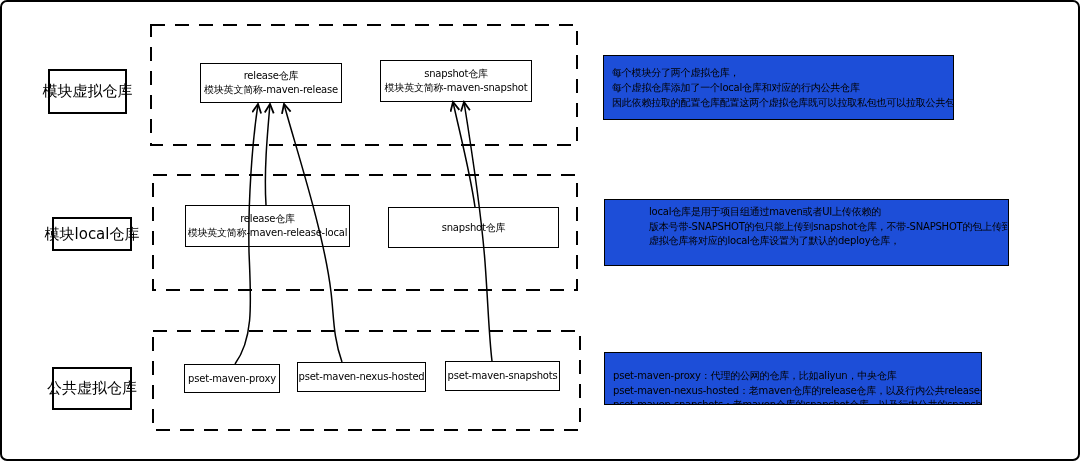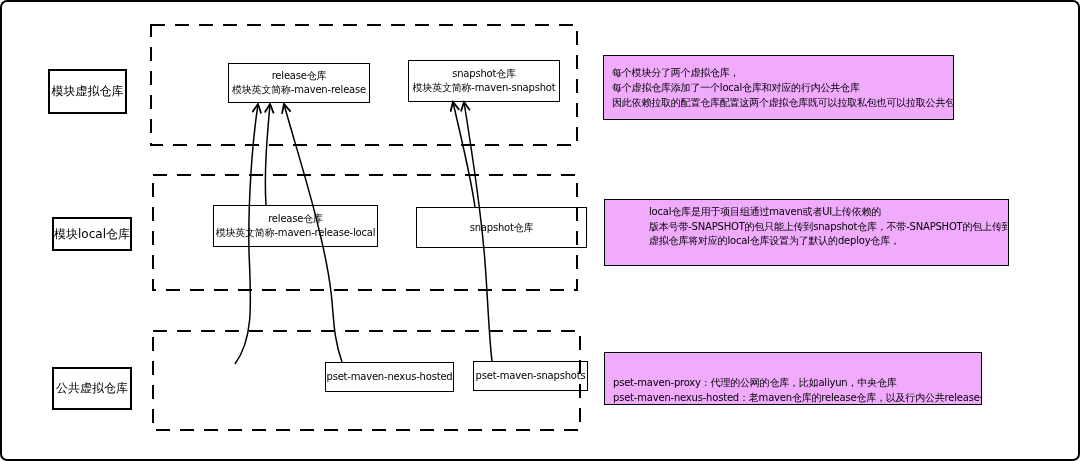--- a/index.html
+++ b/index.html
@@ -8,49 +8,49 @@
     background:#fff; border:2px solid #000; border-radius:7px; overflow:hidden;
     font-family:"DejaVu Sans","Liberation Sans",sans-serif; color:#000;
   }
   
   .connectors { position:absolute; left:0; top:0; width:1080px; height:461px; pointer-events:none; z-index:3; }
 
   
   .rowlabel {
     position:absolute; z-index:2; background:#fff; border:2px solid #000;
     display:flex; align-items:center; justify-content:center;
-    font-size:12px; white-space:nowrap;
+    font-size:15px; white-space:nowrap;
   }
   .rowlabel.r1 { left:46px;  top:67px;  width:75px; height:41px; }
   .rowlabel.r2 { left:50px;  top:215px; width:76px; height:30px; }
   .rowlabel.r3 { left:50px;  top:365px; width:76px; height:39px;align-items:center; }
 
   
   .node {
     position:absolute; z-index:2; background:#fff; border:1.5px solid #000;
     display:flex; flex-direction:column; align-items:center; justify-content:center;
-    text-align:center; font-size:10px; line-height:14px; letter-spacing:-0.2px; white-space:nowrap;margin-left:28px;
+    text-align:center; font-size:10px; line-height:14px; letter-spacing:-0.2px; white-space:nowrap;
   }
   .node.release-virtual  { left:198px; top:61px;  width:140px; height:38px; }
   .node.snapshot-virtual { left:378px; top:58px;  width:150px; height:40px; }
   .node.release-local    { left:183px; top:203px; width:163px; height:40px; }
   .node.snapshot-local   { left:386px; top:205px; width:169px; height:39px; }
   .node.proxy            { left:182px; top:362px; width:94px;  height:27px; }
   .node.nexus-hosted     { left:295px; top:360px; width:127px; height:28px; }
   .node.snapshots        { left:443px; top:359px; width:113px; height:28px; }
 
   
   .note {
-    position:absolute; z-index:2; background:#f0abfc; border:1.5px solid #000;
+    position:absolute; z-index:2; background:#1d4ed8; border:1.5px solid #000;
     box-sizing:border-box; font-size:10px; line-height:15px; letter-spacing:-0.2px;
     padding:8px 8px 0 8px; white-space:nowrap; overflow:hidden;
   }
   .note.top    { left:601px; top:53px;  width:351px; height:65px; padding-top:9px; }
   .note.middle { left:602px; top:197px; width:405px; height:67px; padding-top:5px; line-height:14.5px;padding-left:44px; }
-  .note.bottom { left:602px; top:350px; width:378px; height:53px; padding-top:23px; line-height:14.5px; }
+  .note.bottom { left:602px; top:350px; width:378px; height:53px; padding-top:16px; line-height:14.5px; }
 </style>
 </head>
 <body>
 
 <div class="canvas">
 
   <div class="rowlabel r1">
     <span>模块虚拟仓库</span>
   </div>
   <div class="rowlabel r2">
@@ -70,20 +70,23 @@
   </div>
 
   <div class="node release-local">
     <div>release仓库</div>
     <div>模块英文简称-maven-release-local</div>
   </div>
   <div class="node snapshot-local">
     <div>snapshot仓库</div>
   </div>
 
+  <div class="node proxy">
+    <div>pset-maven-proxy</div>
+  </div>
   <div class="node snapshots">
     <div>pset-maven-snapshots</div>
   </div>
   <div class="node nexus-hosted">
     <div>pset-maven-nexus-hosted</div>
   </div>
 
   <div class="note top">
     <div>每个模块分了两个虚拟仓库，</div>
     <div>每个虚拟仓库添加了一个local仓库和对应的行内公共仓库</div>

